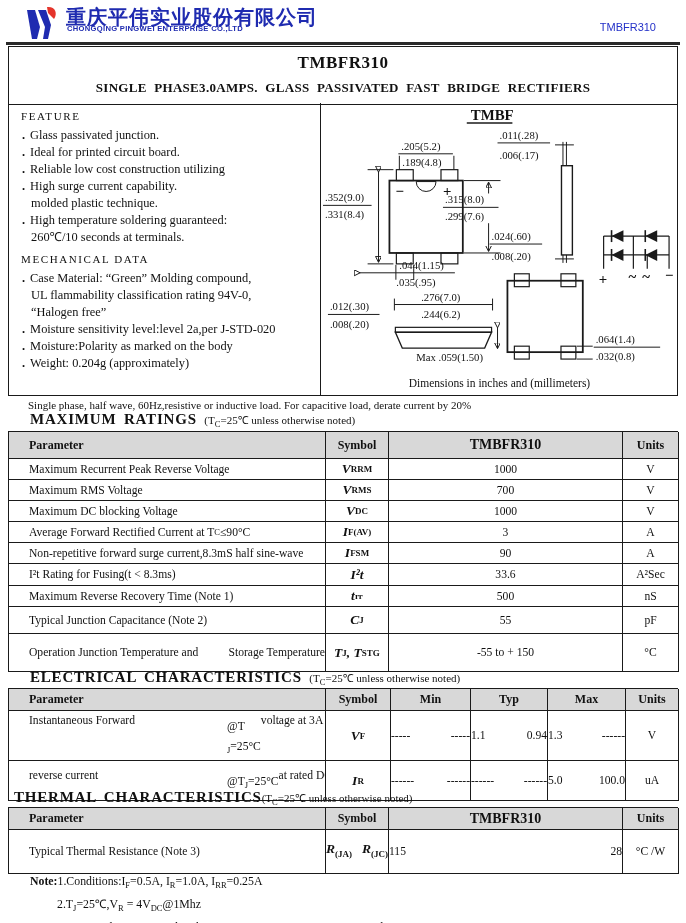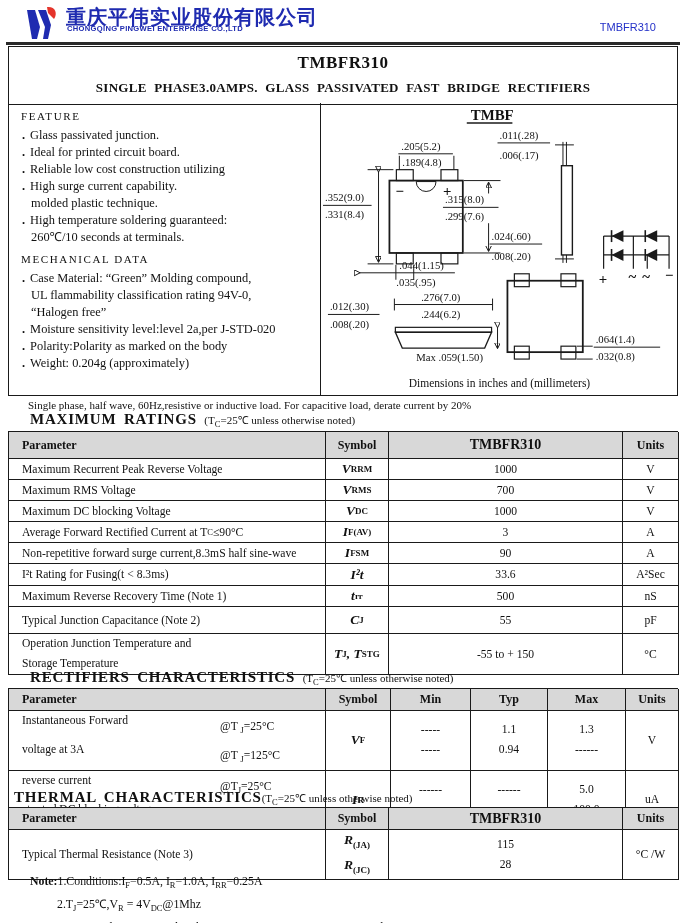--- a/index.html
+++ b/index.html
@@ -34,28 +34,28 @@
   .bighead{position:absolute;font-size:15px;font-weight:bold;letter-spacing:.8px;word-spacing:3px;}
   .bighead .cond{font-size:11px;font-weight:normal;letter-spacing:0;word-spacing:0;}
   
   .grid{position:absolute;left:8px;width:670px;display:grid;
         border-top:1.5px solid #1a1a1a;border-left:1.5px solid #1a1a1a;box-sizing:border-box;}
   .g4{grid-template-columns:317px 63px 234px 56px;}
   .g6{grid-template-columns:317px 65px 80px 77px 78px 53px;}
   .c{border-right:1.5px solid #1a1a1a;border-bottom:1.5px solid #1a1a1a;
      display:flex;align-items:center;justify-content:center;font-size:11.6px;
      box-sizing:border-box;background:#fff;}
-  .c.p{justify-content:flex-start;padding-left:13px;text-align:left;}
+  .c.p{justify-content:flex-start;padding-left:20px;text-align:left;}
   .c.hd{background:#d8d8d8;font-weight:bold;font-size:12px;}
   .c.hd.big{font-size:14px;}
   .h27{min-height:27px}.h21{min-height:21px}.h22{min-height:22px}.h38{min-height:38px}
   .h40{min-height:40px}.h44{min-height:44px}
   .sym{font-style:italic;font-weight:bold;font-size:13.5px;}
   .sym sub{font-style:normal;font-size:9px;font-weight:bold;}
-  .stack{display:flex;flex-direction:column;justify-content:space-between;width:100%;}
+  .stack{display:flex;flex-direction:row;justify-content:space-between;width:100%;}
   .stack>div{line-height:20px;text-align:center;}
   .stack.left>div{text-align:left;}
   .pcond{display:flex;width:100%;}
   .pcond .nm{width:198px;}
   .pcond .cd{flex:1;margin-top:6px;}
   
   .notes{position:absolute;left:30px;top:872px;font-size:11.8px;line-height:18.5px;}
   .notes .nlabel{font-weight:bold;}
   .notes .nindent{margin-left:27px;}
   sub{font-size:8.5px;}
@@ -100,21 +100,21 @@
         <div class="bl">molded plastic technique.</div>
         <div class="bl b1">High temperature soldering guaranteed:</div>
         <div class="bl">260℃/10 seconds at terminals.</div>
       </div>
       <div class="sec-h">MECHANICAL DATA</div>
       <div class="blist">
         <div class="bl b1">Case Material: “Green” Molding compound,</div>
         <div class="bl">UL flammability classification rating 94V-0,</div>
         <div class="bl">“Halogen free”</div>
         <div class="bl b1">Moisture sensitivity level:level 2a,per J-STD-020</div>
-        <div class="bl b1">Polarity:Polarity as marked on the body</div>
+        <div class="bl b1">Moisture:Polarity as marked on the body</div>
         <div class="bl b1">Weight: 0.204g (approximately)</div>
       </div>
     </div>
 
     <div class="ucol-r">
       <svg class="dsvg" width="355" height="292" viewBox="0 0 358 292">
         <defs>
           <marker id="ah" markerWidth="7" markerHeight="7" refX="5.5" refY="3" orient="auto">
             <path d="M0,0 L6,3 L0,6 Z" fill="#1a1a1a" stroke="none"></path>
           </marker>
@@ -289,21 +289,21 @@
         <div>Operation Junction Temperature and</div>
         <div>Storage Temperature</div>
       </div>
     </div>
     <div class="c sym">T<sub>J</sub>, T<sub>STG</sub></div>
     <div class="c">-55 to + 150</div>
     <div class="c">°C</div>
   </div>
 
   <div class="bighead" style="left:30px;top:669px;">
-    <span>RECTIFIERS CHARACTERISTICS</span>
+    <span>ELECTRICAL CHARACTERISTICS</span>
     <span class="cond">(T<sub>C</sub>=25℃ unless otherwise noted)</span>
   </div>
 
   <div class="grid g6" style="top:688px;">
     <div class="c p hd h22">Parameter</div>
     <div class="c hd">Symbol</div>
     <div class="c hd">Min</div>
     <div class="c hd">Typ</div>
     <div class="c hd">Max</div>
     <div class="c hd">Units</div>

